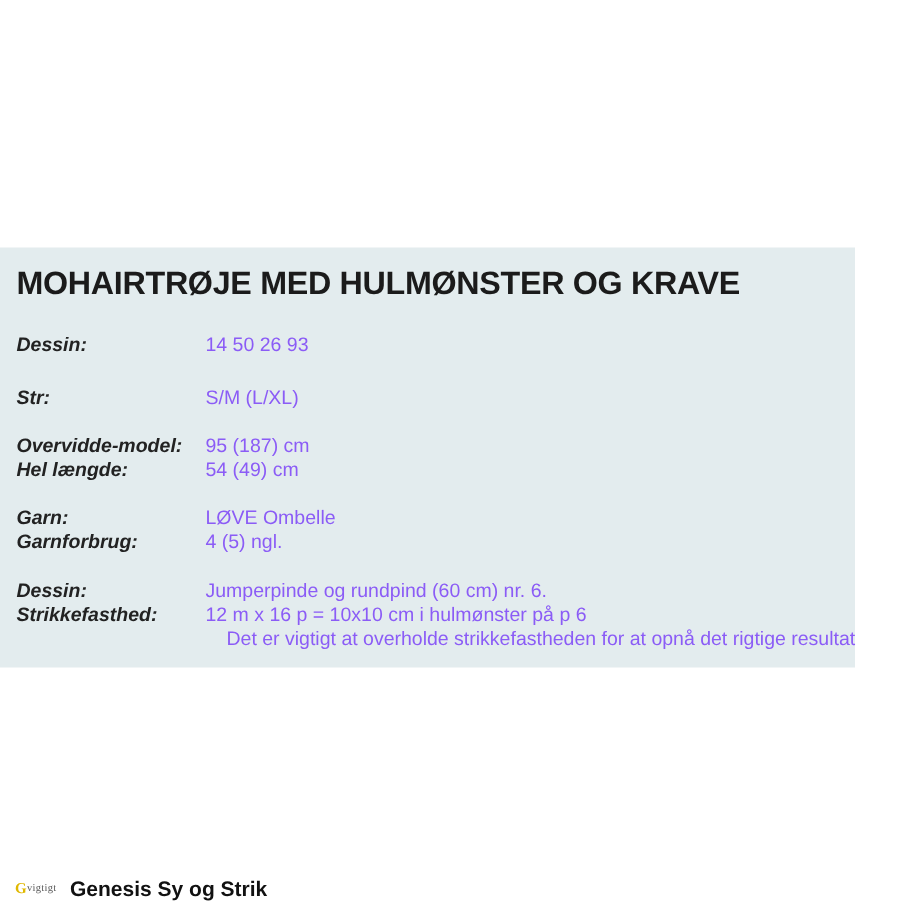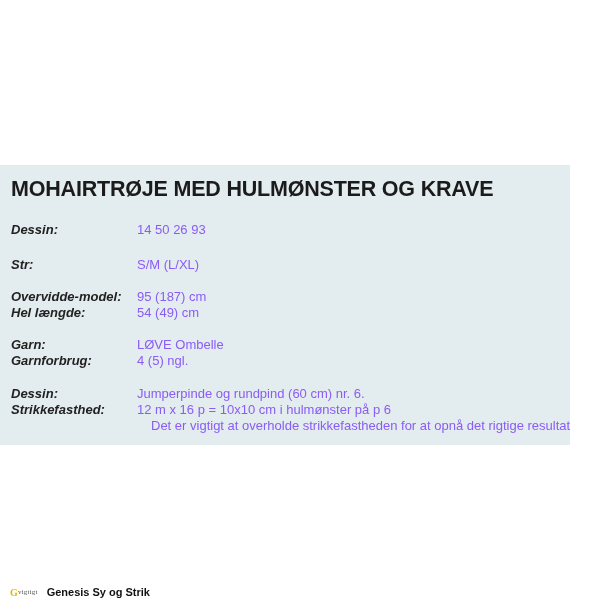--- a/index.html
+++ b/index.html
@@ -22,21 +22,21 @@
     .footer {
       position: absolute; left: 10px; top: 585px; height: 14px; display: flex; align-items: center;
     }
     .logo {
       font-family: "Liberation Serif", serif; font-size: 7px; color: #555; letter-spacing: 0.2px;
       display: flex; align-items: center; margin-right: 9px;
     }
     .logo-g {
       color: #e0b800; font-size: 10px; font-weight: bold; margin-right: 0px;
     }
-    .brand { font-size: 11px; font-weight: bold; color: #111; text-align: right; }
+    .brand { font-size: 14px; font-weight: bold; color: #111; text-align: right; }
   </style>
 </head>
 <body>
 
 <div class="panel">
   <h1 class="title">MOHAIRTRØJE MED HULMØNSTER OG KRAVE</h1>
 
   <div class="row" style="top:57px;">
     <span class="label">Dessin:</span>
     <span class="value">14 50 26 93</span>

